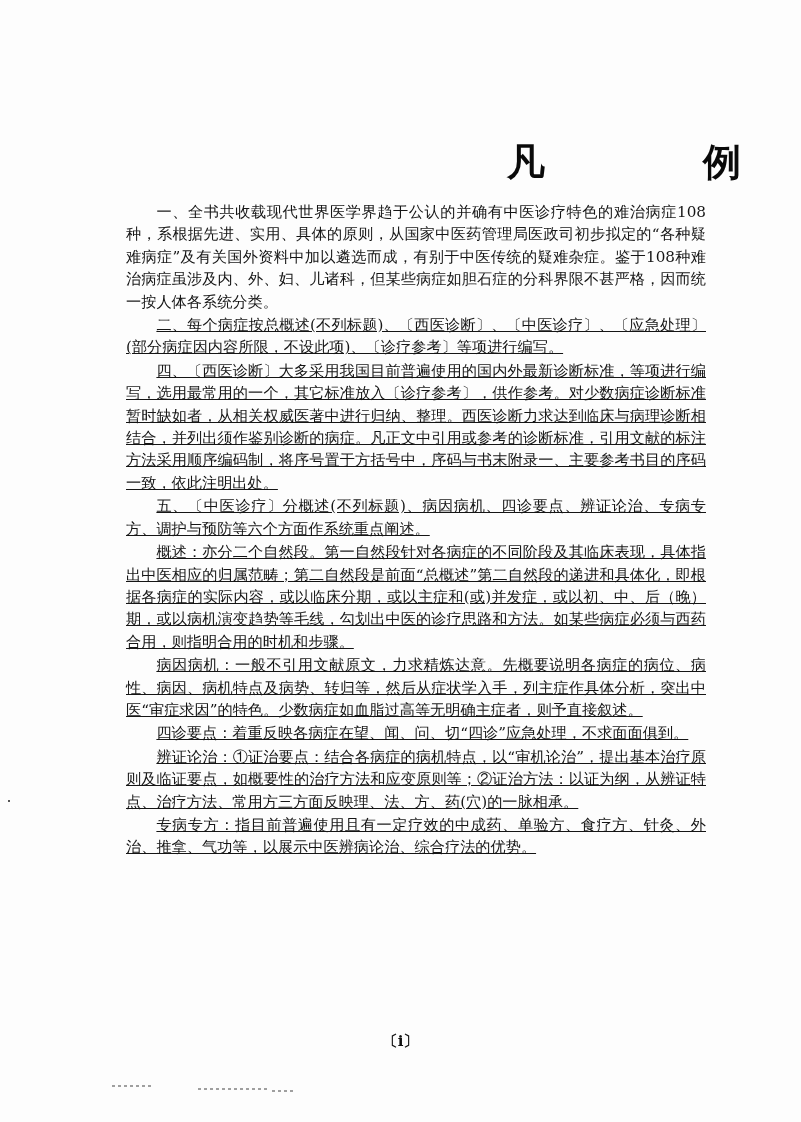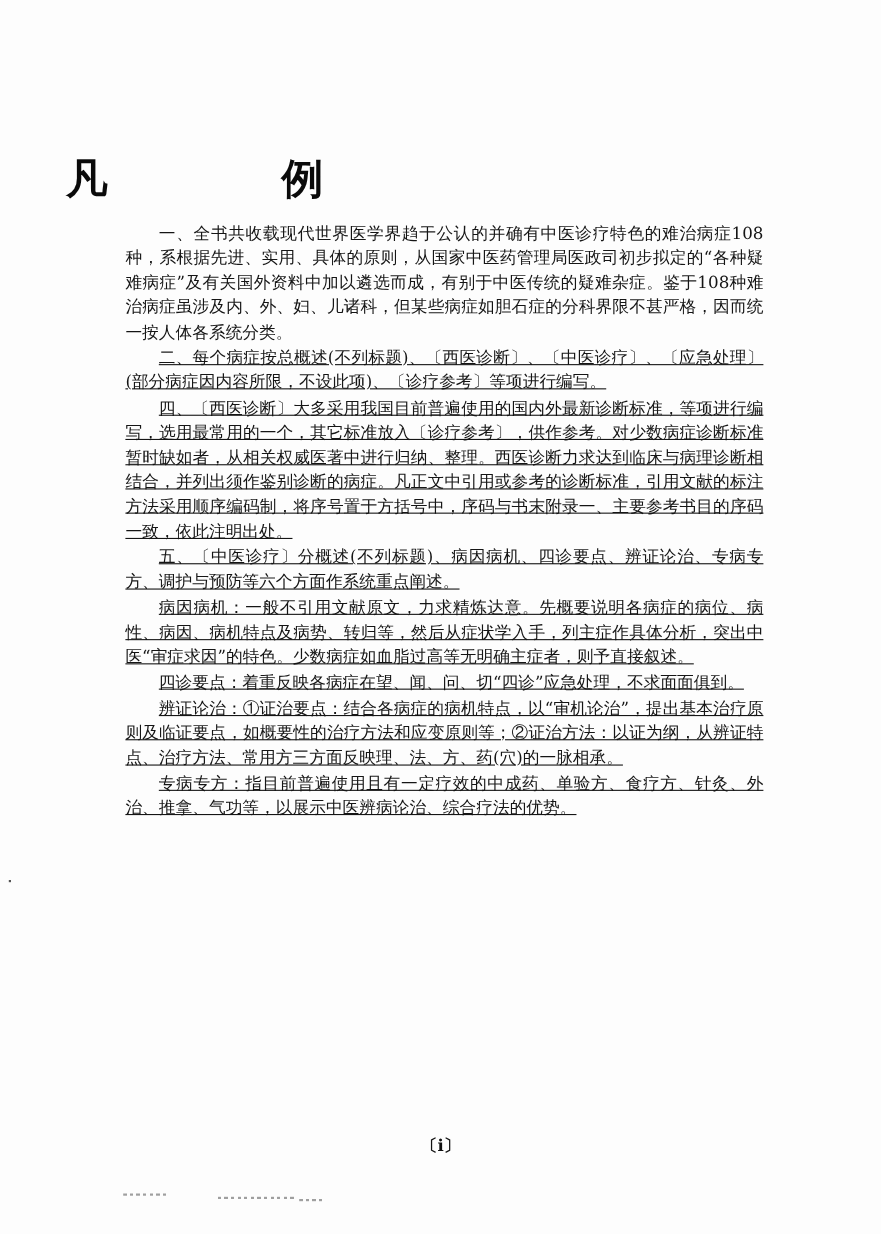--- a/index.html
+++ b/index.html
@@ -19,31 +19,31 @@
     position: absolute;
     left: 0; top: 0;
     width: 801px; height: 1122px;
     background: #fdfdfd;
   }
   .title {
     position: absolute;
     left: 0;
     width: 801px;
     top: 140px;
-    text-align: left;
+    text-align: right;
     font-size: 38px;
     font-weight: bold;
     letter-spacing: 60px;
     text-indent: 60px;
     line-height: 44px;
     color: #0a0a0a;
   }
   .body-text {
     position: absolute;
-    left: 114px;
+    left: 126px;
     top: 201px;
     width: 580px;
     font-size: 15.2px;
     line-height: 22.4px;
     text-align: justify;
     text-align-last: left;
     color: #151515;
   }
   .para {
     margin: 0;
@@ -77,20 +77,21 @@
 
 <div class="page">
 
   <div class="title">凡　例</div>
 
   <div class="body-text">
     <p class="para">一、全书共收载现代世界医学界趋于公认的并确有中医诊疗特色的难治病症108种，系根据先进、实用、具体的原则，从国家中医药管理局医政司初步拟定的“各种疑难病症”及有关国外资料中加以遴选而成，有别于中医传统的疑难杂症。鉴于108种难治病症虽涉及内、外、妇、儿诸科，但某些病症如胆石症的分科界限不甚严格，因而统一按人体各系统分类。</p>
     <p class="para gap">二、每个病症按总概述(不列标题)、〔西医诊断〕、〔中医诊疗〕、〔应急处理〕(部分病症因内容所限，不设此项)、〔诊疗参考〕等项进行编写。</p>
     <p class="para gap">四、〔西医诊断〕大多采用我国目前普遍使用的国内外最新诊断标准，等项进行编写，选用最常用的一个，其它标准放入〔诊疗参考〕，供作参考。对少数病症诊断标准暂时缺如者，从相关权威医著中进行归纳、整理。西医诊断力求达到临床与病理诊断相结合，并列出须作鉴别诊断的病症。凡正文中引用或参考的诊断标准，引用文献的标注方法采用顺序编码制，将序号置于方括号中，序码与书末附录一、主要参考书目的序码一致，依此注明出处。</p>
     <p class="para gap">五、〔中医诊疗〕分概述(不列标题)、病因病机、四诊要点、辨证论治、专病专方、调护与预防等六个方面作系统重点阐述。</p>
+    <p class="para gap">概述：亦分二个自然段。第一自然段针对各病症的不同阶段及其临床表现，具体指出中医相应的归属范畴；第二自然段是前面“总概述”第二自然段的递进和具体化，即根据各病症的实际内容，或以临床分期，或以主症和(或)并发症，或以初、中、后（晚）期，或以病机演变趋势等毛线，勾划出中医的诊疗思路和方法。如某些病症必须与西药合用，则指明合用的时机和步骤。</p>
     <p class="para gap">病因病机：一般不引用文献原文，力求精炼达意。先概要说明各病症的病位、病性、病因、病机特点及病势、转归等，然后从症状学入手，列主症作具体分析，突出中医“审症求因”的特色。少数病症如血脂过高等无明确主症者，则予直接叙述。</p>
     <p class="para gap">四诊要点：着重反映各病症在望、闻、问、切“四诊”应急处理，不求面面俱到。</p>
     <p class="para gap">辨证论治：①证治要点：结合各病症的病机特点，以“审机论治”，提出基本治疗原则及临证要点，如概要性的治疗方法和应变原则等；②证治方法：以证为纲，从辨证特点、治疗方法、常用方三方面反映理、法、方、药(穴)的一脉相承。</p>
     <p class="para gap">专病专方：指目前普遍使用且有一定疗效的中成药、单验方、食疗方、针灸、外治、推拿、气功等，以展示中医辨病论治、综合疗法的优势。</p>
   </div>
 
   <div class="page-number">〔i〕</div>
 
   <div class="scan-speck" style="left:8px; top:800px;"></div>
   <div class="scan-noise" style="left:112px; top:1085px; width:40px;"></div>

